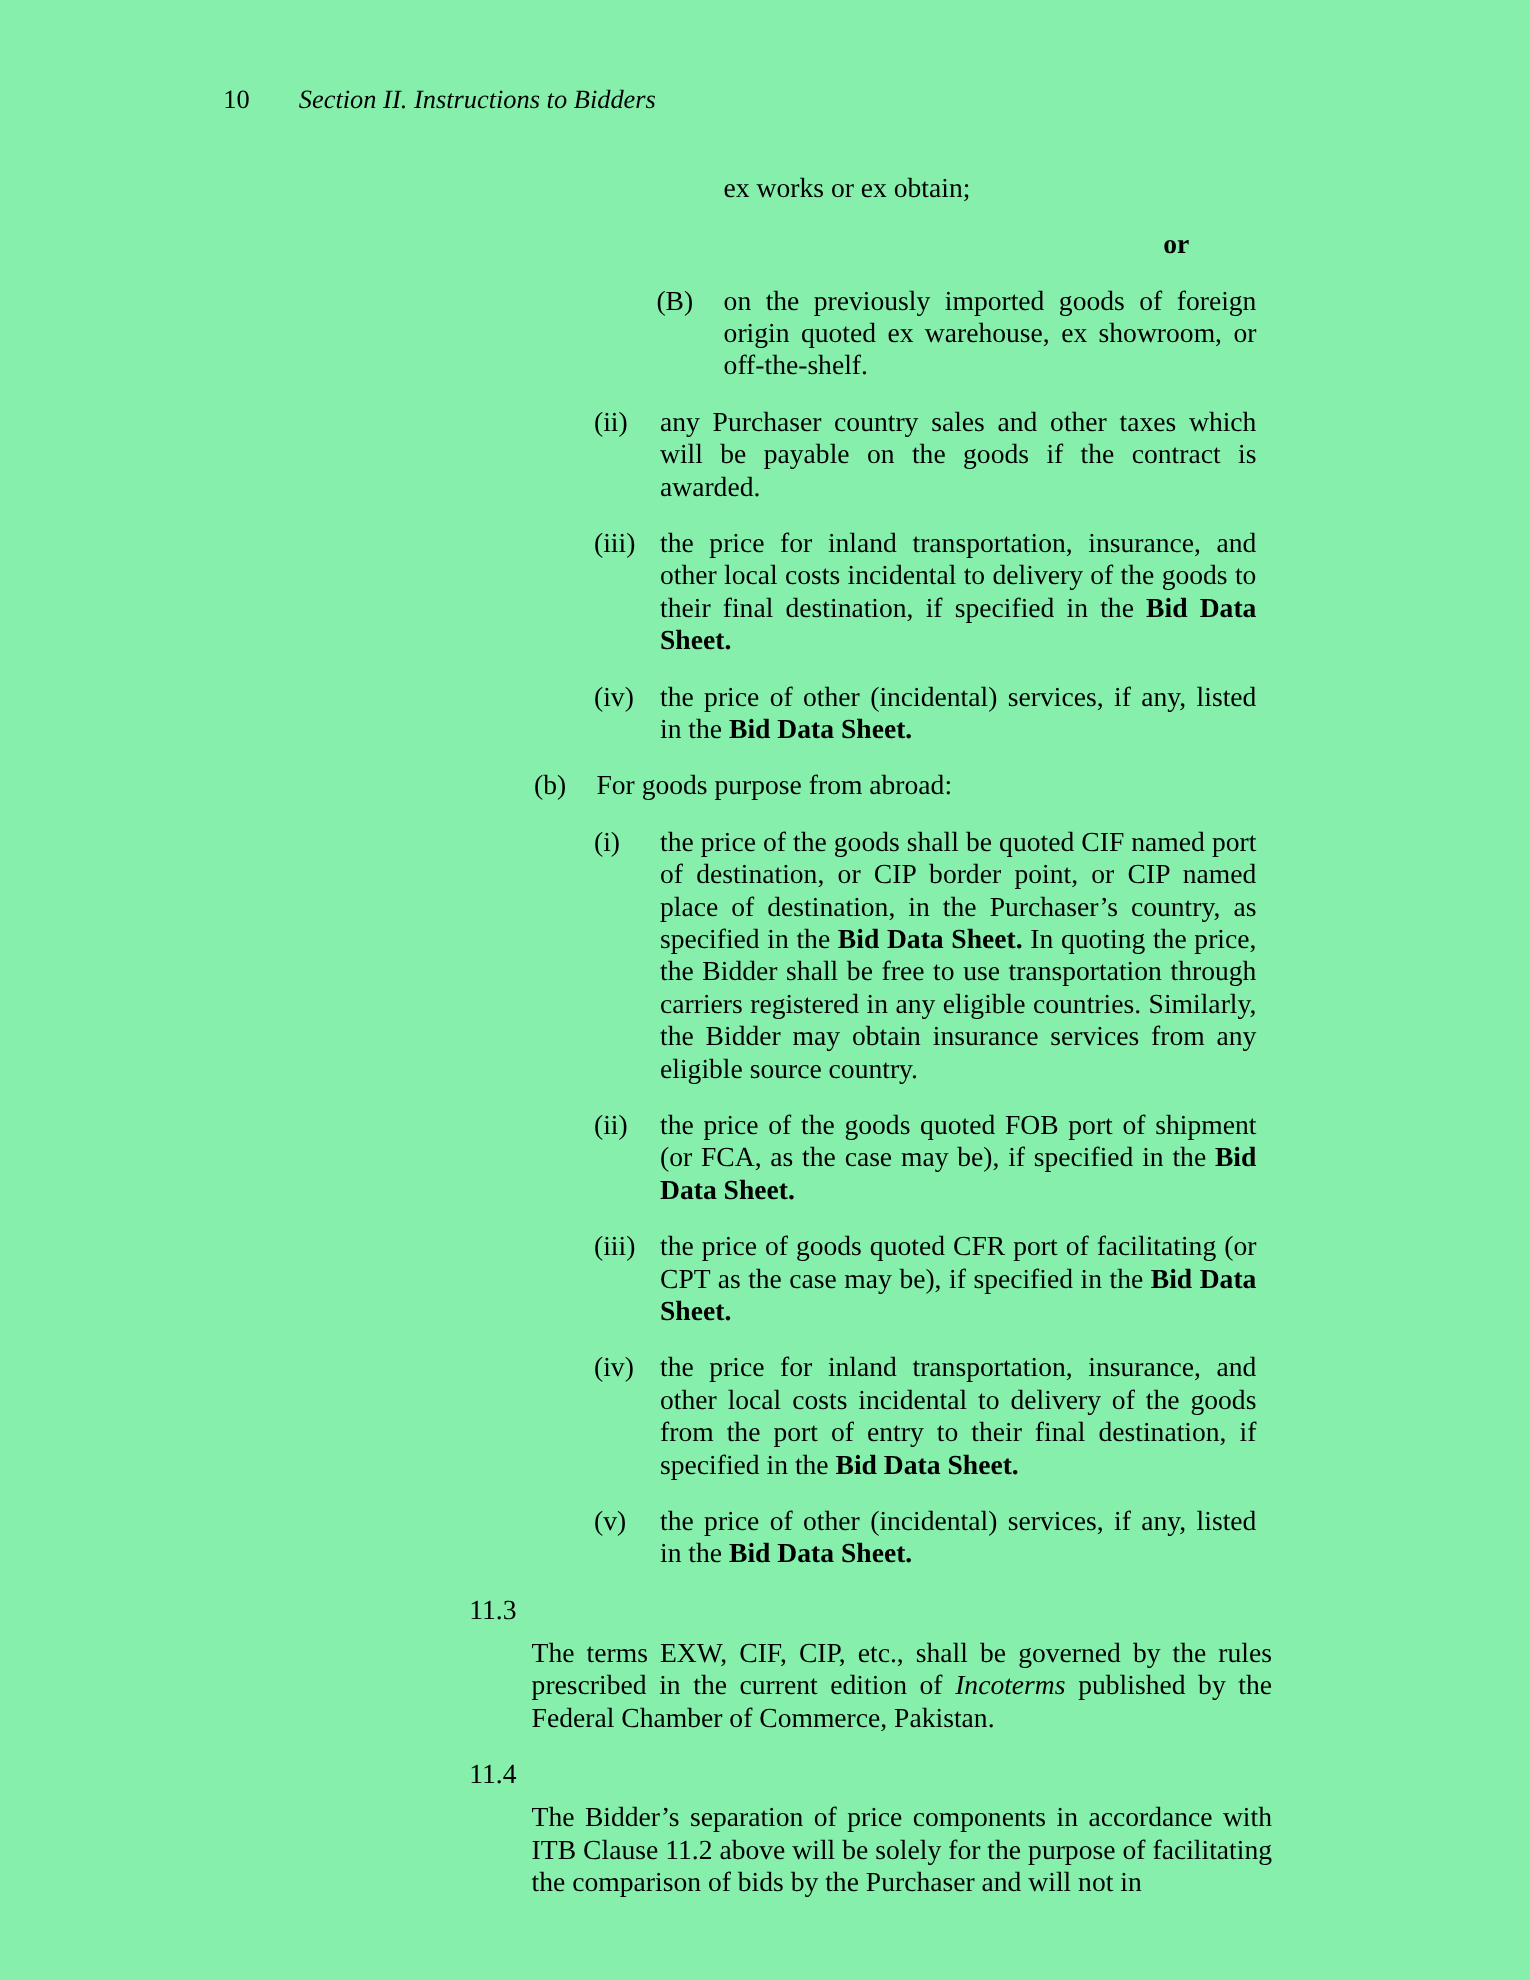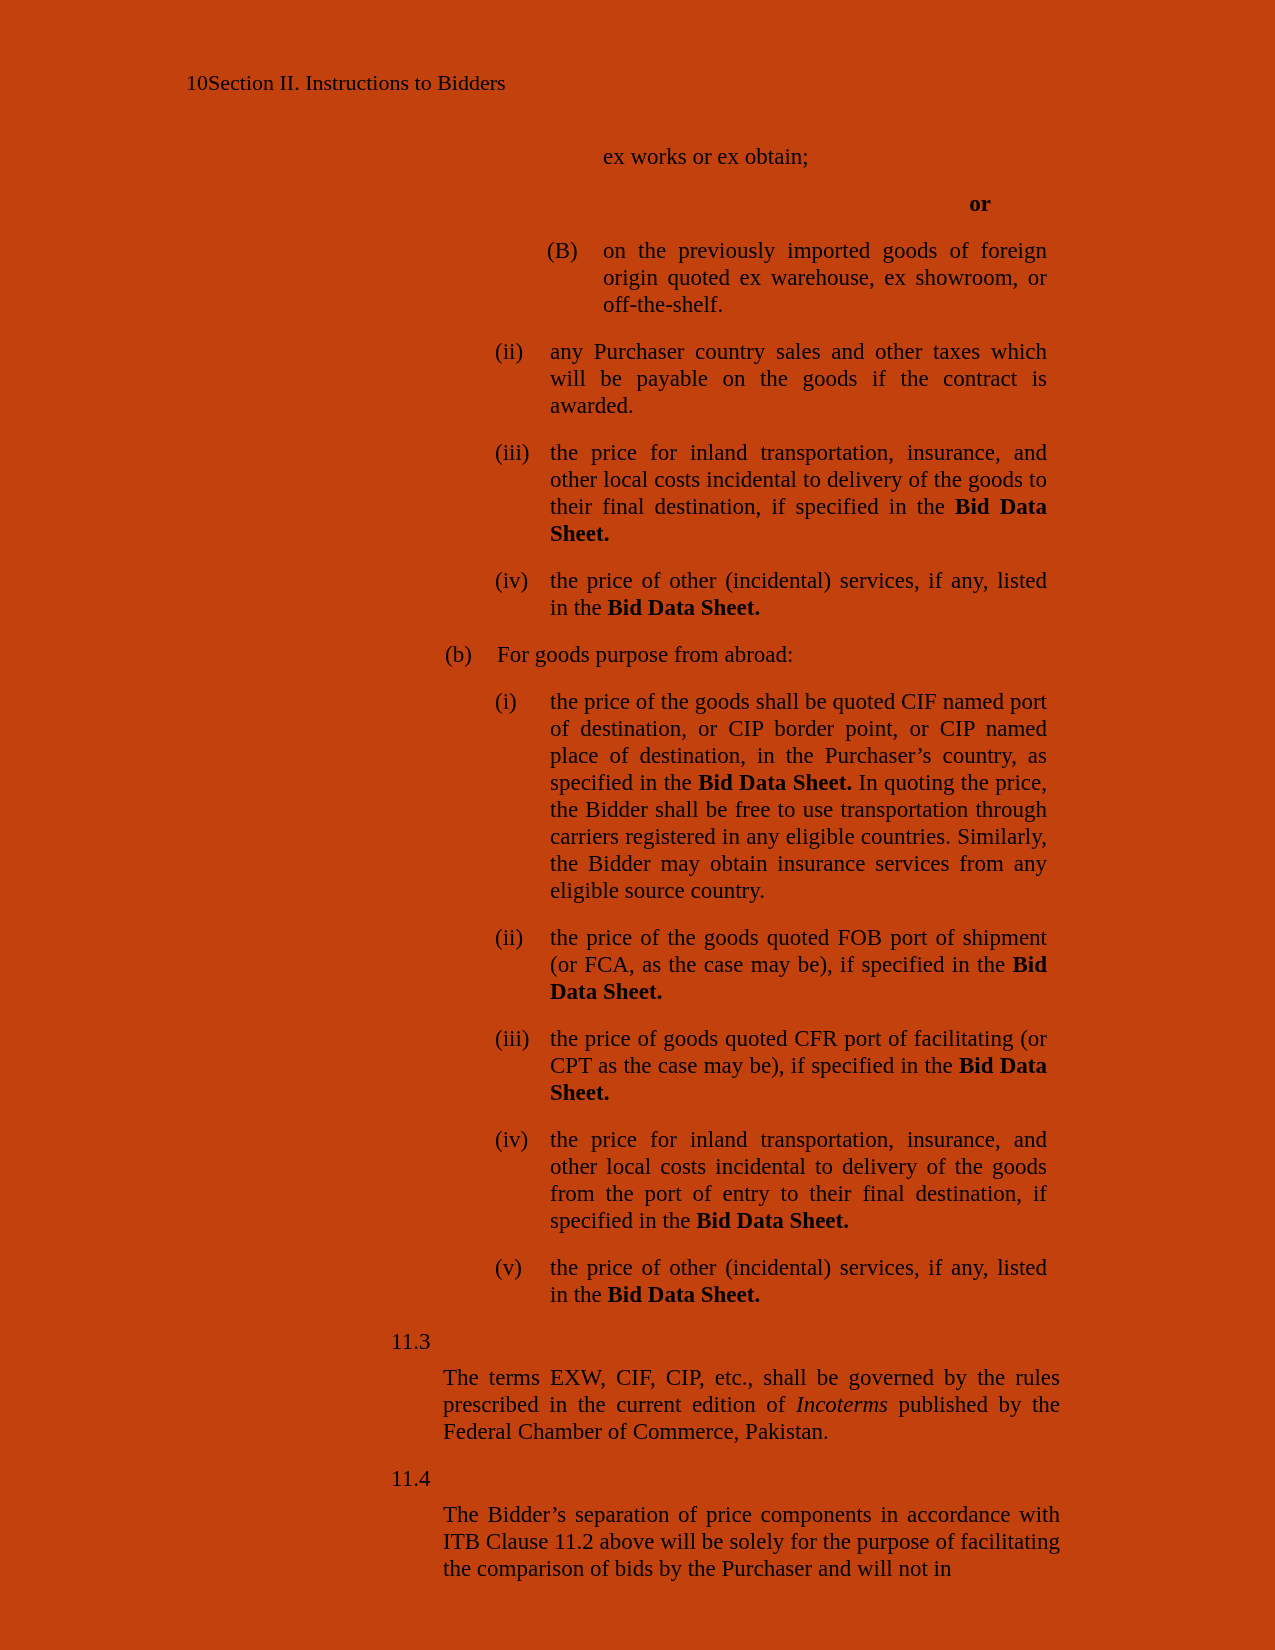--- a/index.html
+++ b/index.html
@@ -5,40 +5,42 @@
   html, body {
     margin: 0;
     padding: 0;
     background: #e8e8e8;
   }
   .page {
     position: relative;
     width: 1275px;
     height: 1650px;
     margin: 0 auto;
-    background: #c2410c;
+    background: #86efac;
     color: #000000;
     font-family: "Liberation Serif", "DejaVu Serif", serif;
     font-size: 23px;
     line-height: 27px;
     box-sizing: border-box;
     padding-top: 69px;
     overflow: hidden;
   }
   .running-header {
     padding-left: 186px;
     font-size: 22px;
     line-height: 27px;
     margin-bottom: 47px;
     display: flex;
   }
   .running-header .pagenum {
     flex: none;
   }
   .running-header .htitle {
+    margin-left: 41px;
+    font-style: italic;
   }
   .p {
     display: flex;
     margin: 0 0 20px 0;
   }
   .lbl {
     flex: none;
     white-space: nowrap;
   }
   .bd {

